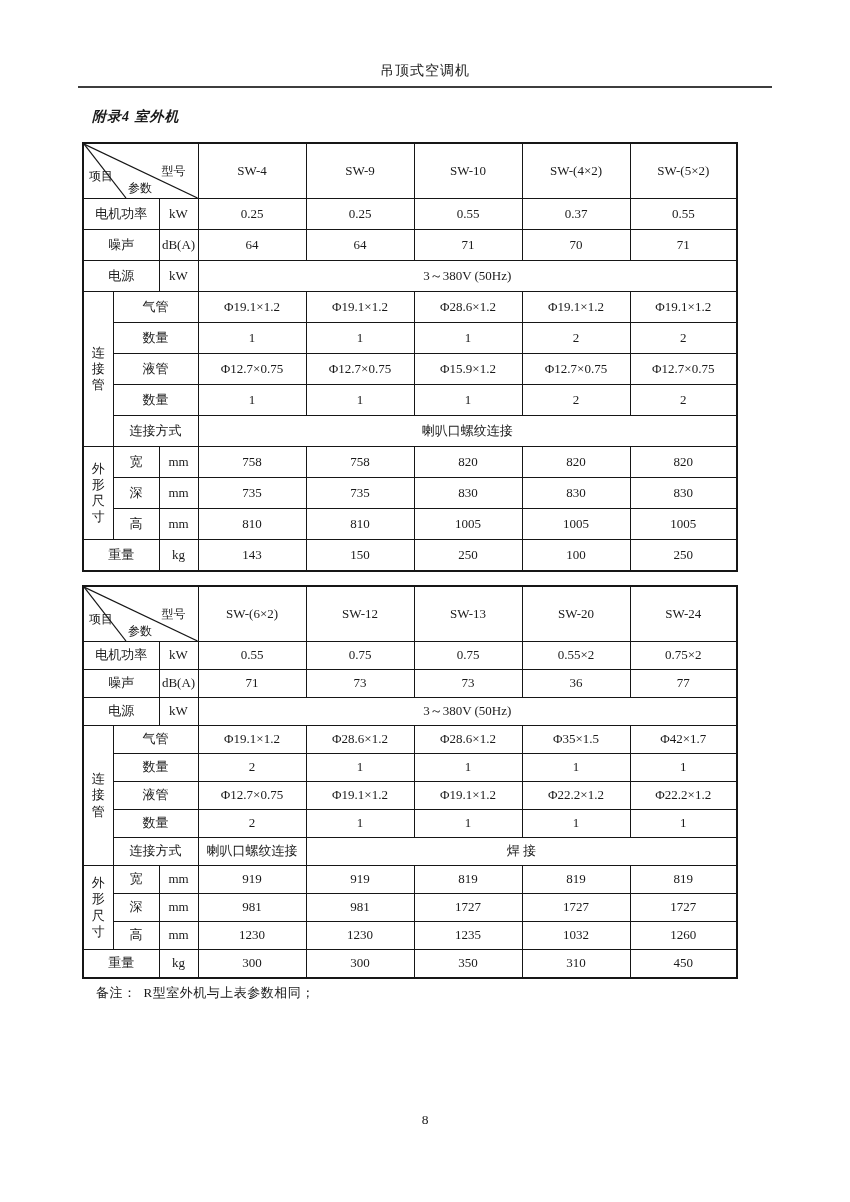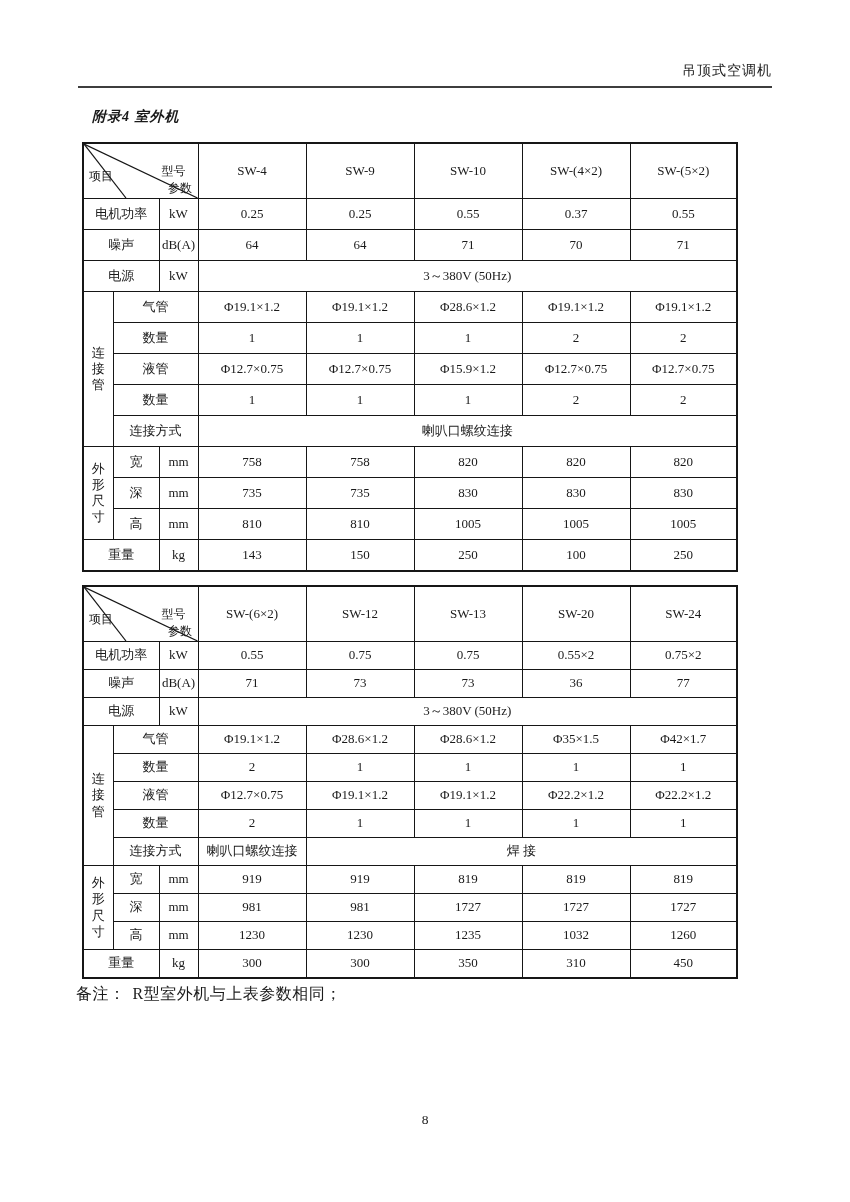--- a/index.html
+++ b/index.html
@@ -3,21 +3,21 @@
 <meta charset="utf-8">
 <style>
   html,body{margin:0;padding:0;}
   body{
     width:850px;height:1202px;background:#ffffff;position:relative;
     font-family:"Liberation Serif","DejaVu Serif",serif;color:#1a1a1a;
     overflow:hidden;
   }
   .page{position:absolute;inset:0;background:#fff;}
   .doc-header{
-    position:absolute;left:78px;top:62px;width:694px;text-align:right;
+    position:absolute;left:78px;top:62px;width:694px;text-align:center;
     font-size:14px;letter-spacing:1px;padding-bottom:6px;
     border-bottom:2px solid #3d3d3d;
   }
   .section-title{
     position:absolute;left:84px;top:100px;margin:8px;
     font-size:14px;font-weight:bold;font-style:italic;letter-spacing:1px;
   }
   .tbl-mount{position:absolute;left:82px;}
   #t1{top:142px;}
   #t2{top:585px;}
@@ -32,22 +32,22 @@
   .t1 td{height:30px;}
   .t2 td{height:27px;}
   .t1 tr.hdr td,.t2 tr.hdr td{height:54px;}
   td.grp{font-size:12.5px;line-height:15px;padding:0;}
   td.diag{position:relative;padding:0;}
   td.diag svg{position:absolute;left:0;top:0;width:100%;height:100%;display:block;}
   td.diag line{stroke:#161616;stroke-width:1.2;vector-effect:non-scaling-stroke;}
   td.diag .lab{position:absolute;font-size:12px;line-height:1;white-space:nowrap;}
   td.diag .lab-model{top:21px;right:12px;}
   td.diag .lab-item{bottom:16px;left:5px;margin-top:25px;}
-  td.diag .lab-param{bottom:4px;left:44px;margin-left:40px;}
-  .note{position:absolute;left:76px;top:984px;font-size:16px;letter-spacing:0.5px;}
+  td.diag .lab-param{bottom:4px;left:44px;}
+  .note{position:absolute;left:96px;top:984px;font-size:13px;letter-spacing:0.5px;}
   .note .note-text{margin-left:7px;}
   .page-num{position:absolute;left:0;top:1112px;width:100%;text-align:center;font-size:13.5px;}
 </style>
 </head>
 <body>
 
 <div class="page">
   <div class="doc-header">
     <span>吊顶式空调机</span>
   </div>

